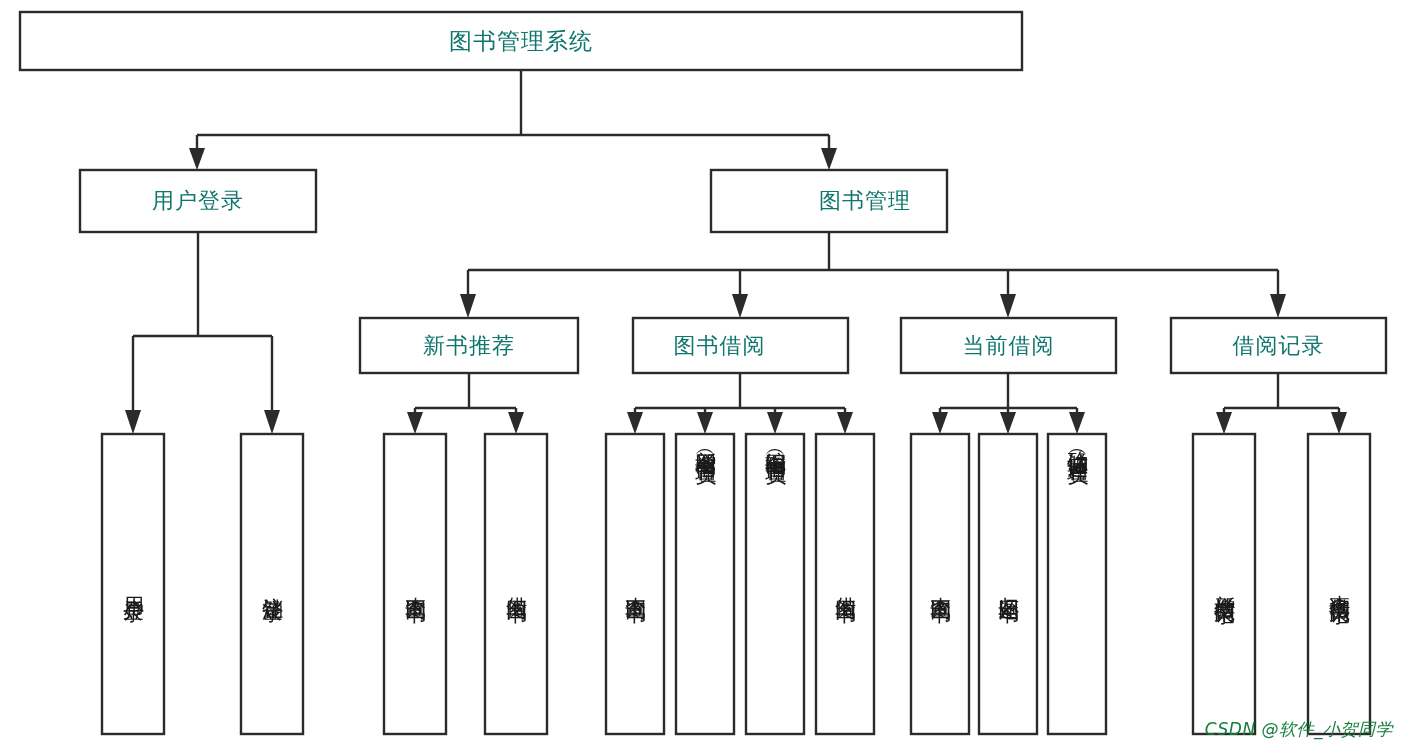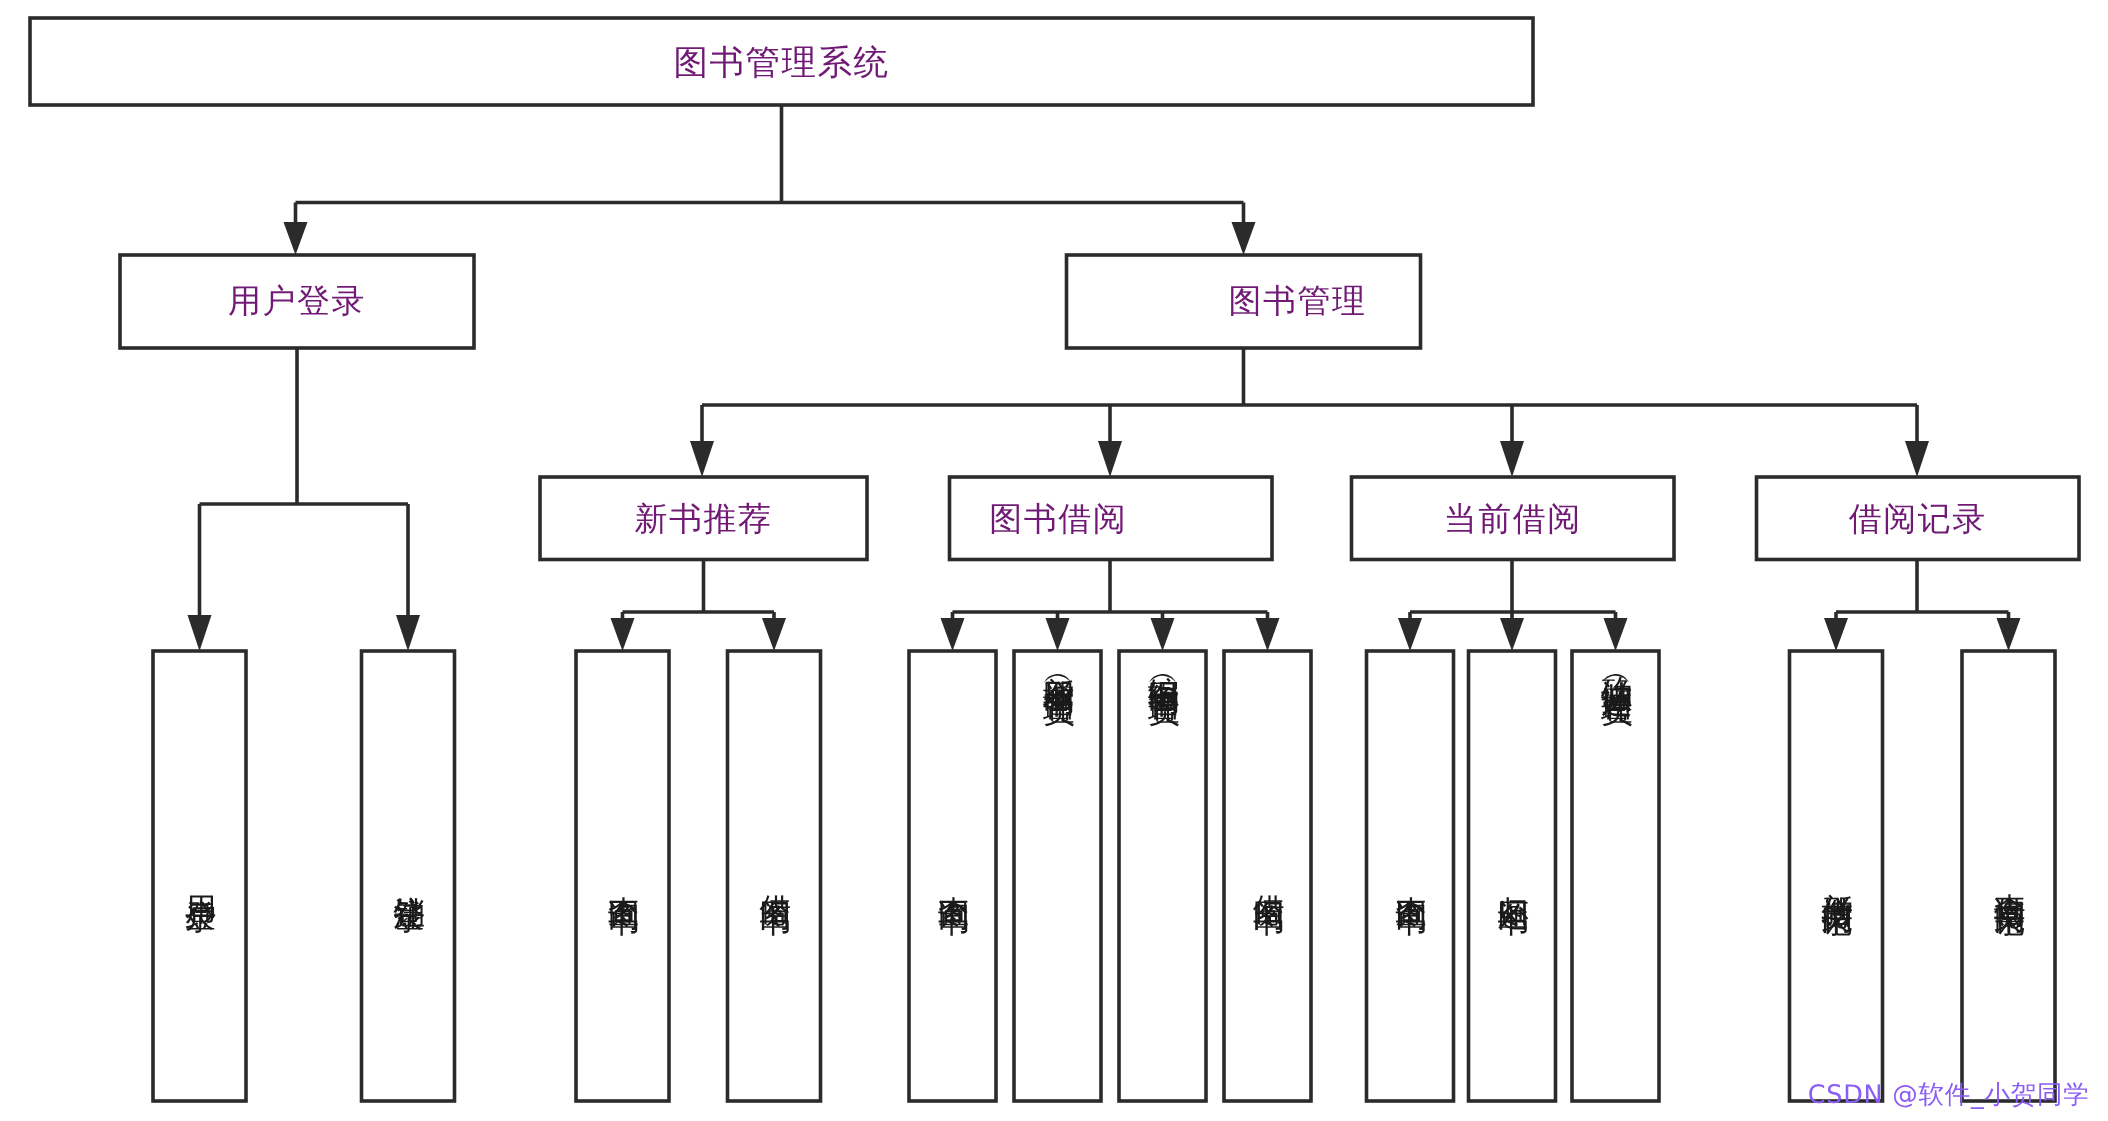--- a/index.html
+++ b/index.html
@@ -60,36 +60,37 @@
   .h-text-wrap {
     position: absolute;
     display: flex;
     align-items: center;
     justify-content: center;
     pointer-events: none;
   }
   .h-text {
     font-family: Liberation Serif, serif;
     font-size: 22px;
-    color: #701a75;
+    color: #0f766e;
     letter-spacing: 1px;
     white-space: nowrap;
   }
   .title-text {
     font-size: 23px;
   }
   #watermark {
     position: absolute;
     right: 12px;
     bottom: 6px;
     font-family: "DejaVu Sans", "Liberation Sans", sans-serif;
     font-size: 17px;
-    color: #8b5cf6;
+    color: #15803d;
     letter-spacing: 0.5px;
     white-space: nowrap;
+    font-style: italic;
   }
 </style>
 </head>
 <body>
 
 <div id="diagram-root">
 
   <svg id="tree-svg" viewBox="0 0 1405 747">
 
     <rect class="node-box" x="20" y="12" width="1002" height="58"></rect>
@@ -189,21 +190,21 @@
   </div>
 
   <div class="h-text-wrap" style="left:711px; top:170px; width:236px; height:62px;padding-left:36px;">
     <span class="h-text">图书管理</span>
   </div>
 
   <div class="h-text-wrap" style="left:360px; top:318px; width:218px; height:55px;">
     <span class="h-text">新书推荐</span>
   </div>
 
-  <div class="h-text-wrap" style="left:598px; top:318px; width:215px; height:55px;">
+  <div class="h-text-wrap" style="left:612px; top:318px; width:215px; height:55px;">
     <span class="h-text">图书借阅</span>
   </div>
 
   <div class="h-text-wrap" style="left:901px; top:318px; width:215px; height:55px;text-align:center;">
     <span class="h-text">当前借阅</span>
   </div>
 
   <div class="h-text-wrap" style="left:1171px; top:318px; width:215px; height:55px;border-radius:25px;">
     <span class="h-text">借阅记录</span>
   </div>

